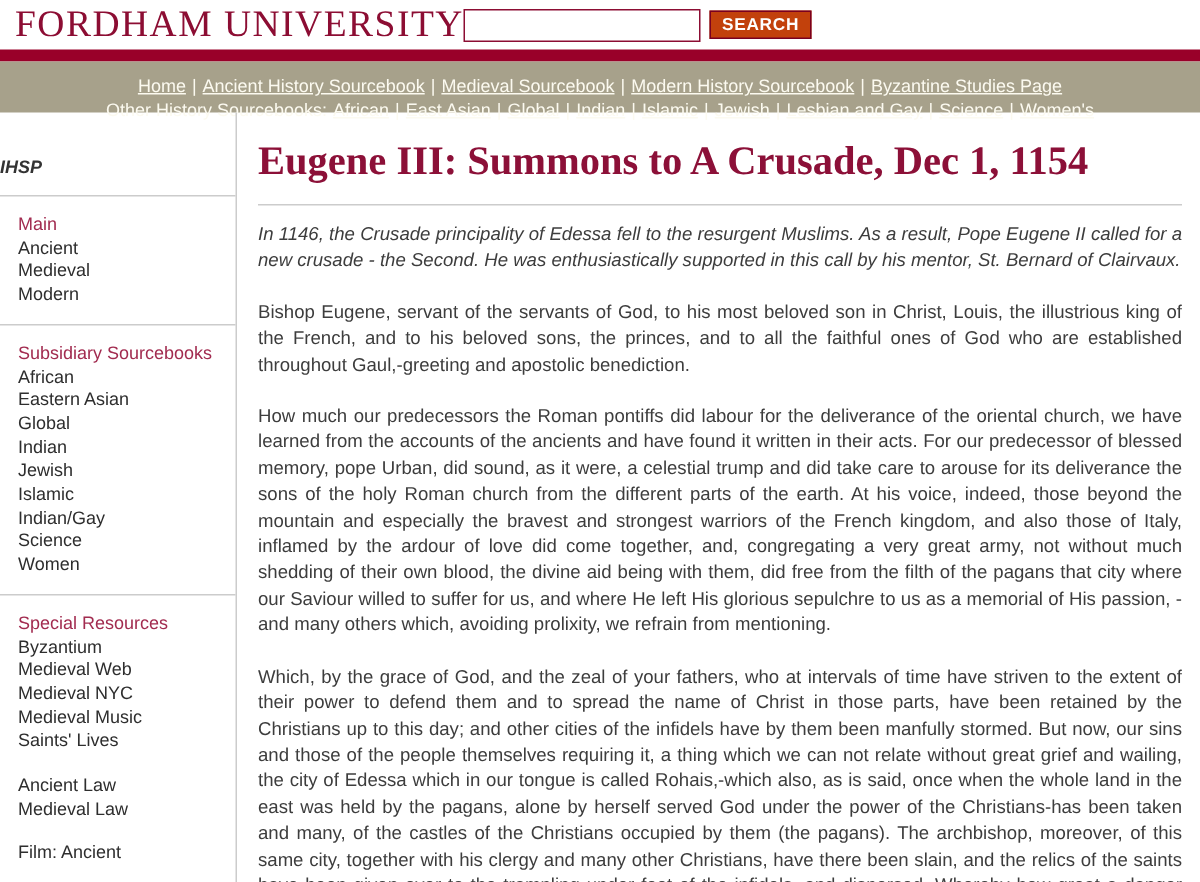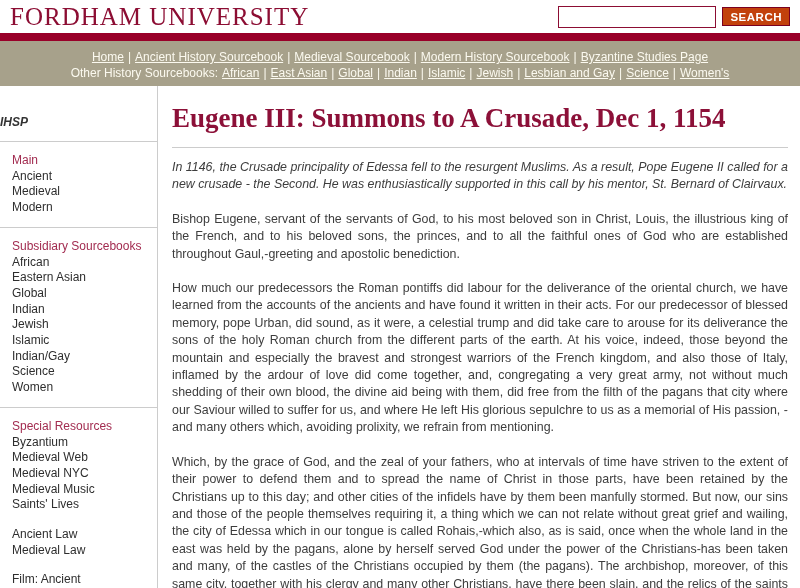--- a/index.html
+++ b/index.html
@@ -1,36 +1,36 @@
 <!DOCTYPE html>
 <html><head>
 <meta charset="utf-8">
 <style>
   * { margin:0; padding:0; box-sizing:border-box; }
   html,body { width:800px; height:588px; overflow:hidden; background:#ffffff;
               font-family:"Liberation Sans", sans-serif; }
   .page { width:800px; height:588px; display:flex; flex-direction:column; }
 
   
-  .topbar { height:33px; display:flex; align-items:center; justify-content:space-between;
+  .topbar { height:33px; display:flex; align-items:center; 
             padding:0 10px 0 10px; background:#ffffff; }
   .logo { font-family:"Liberation Serif", serif; font-size:25px; color:#8c0d33;
           letter-spacing:1px; line-height:33px; cursor:pointer; white-space:nowrap; }
   .searcharea { display:flex; align-items:center; gap:6px; }
   .searchbox { width:158px; height:22px; border:1px solid #8c0d33; background:#ffffff;
                font-size:12px; padding:0 4px; outline:none; }
   .searchbtn { background:#c2410c; color:#ffffff; border:1px solid #7a0020;
                font-family:"Liberation Sans", sans-serif; font-size:11.5px; font-weight:bold;
                letter-spacing:0.5px; padding:2px 7px; height:19px; cursor:pointer; }
 
   
   .maroonbar { height:8px; background:#990029; }
 
   
-  .mainnav { height:45px; background:#a7a18b; text-align:center; padding-top:8px;
+  .mainnav { height:34px; background:#a7a18b; text-align:center; padding-top:8px;
              font-size:12px; color:#fcfaf0; }
   .navline { line-height:16px; white-space:nowrap; }
   .mainnav a { color:#fcfaf0; text-decoration:underline; cursor:pointer; }
   .sep { margin:0 4px; color:#fcfaf0; }
   .navlabel { margin-right:4px; }
 
   
   .bodyrow { flex:1; display:flex; min-height:0; }
 
   

